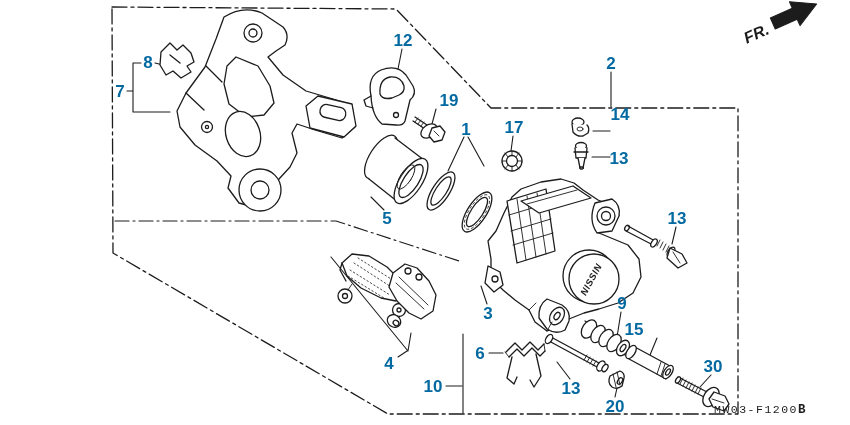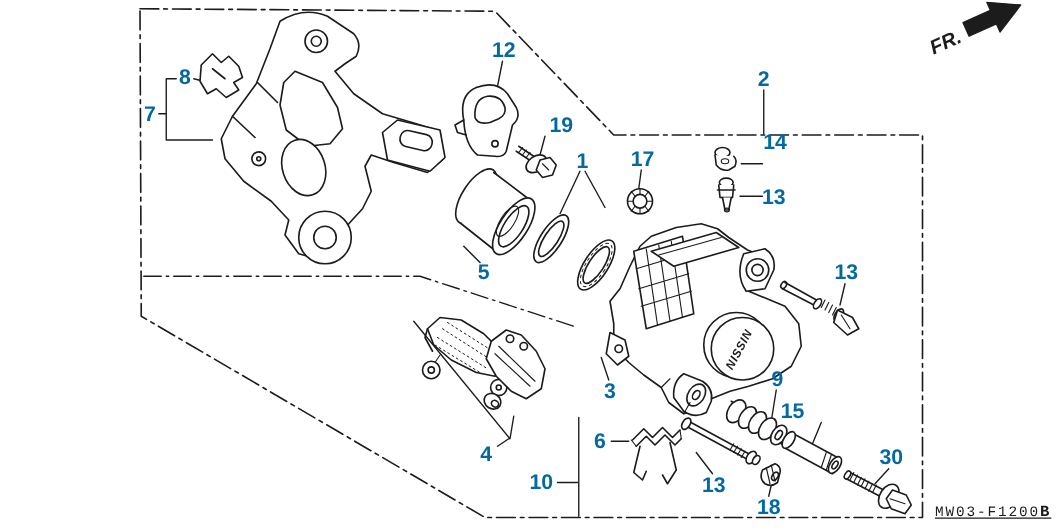--- a/index.html
+++ b/index.html
@@ -1,22 +1,22 @@
 <!DOCTYPE html>
 <html><head>
 <meta charset="utf-8">
 <style>
   html,body{margin:0;padding:0;background:#fff;}
   #canvas{position:relative;width:850px;height:425px;background:#fff;overflow:hidden;
           font-family:"Liberation Sans",sans-serif;}
   #art{position:absolute;left:0;top:0;}
   .co{position:absolute;transform:translate(-50%,-50%);font:bold 17px "Liberation Sans",sans-serif;
       color:#0369a1;letter-spacing:0;line-height:1;}
-  #partcode{position:absolute;left:748px;top:403px;color:#1c1c1c;
-            font:11.5px "Liberation Mono",monospace;letter-spacing:1.5px;white-space:nowrap;text-decoration:underline;}
+  #partcode{position:absolute;left:714px;top:403px;color:#1c1c1c;
+            font:11.5px "Liberation Mono",monospace;letter-spacing:1.5px;white-space:nowrap;}
   #partcode .sfx{font-weight:bold;font-size:12.5px;}
   svg text{font-family:"Liberation Sans",sans-serif;}
 </style>
 </head>
 <body>
 
 <div id="canvas">
 
 <svg id="art" width="850" height="425" viewBox="0 0 850 425">
   <g fill="none" stroke="#1c1c1c" stroke-width="1.3" stroke-linejoin="round" stroke-linecap="round">
@@ -241,19 +241,19 @@
 <div class="co" style="left:148px;top:62px">8</div>
 <div class="co" style="left:622px;top:303px">9</div>
 <div class="co" style="left:433px;top:386px">10</div>
 <div class="co" style="left:571px;top:388px">13</div>
 <div class="co" style="left:403px;top:40px">12</div>
 <div class="co" style="left:619px;top:158px">13</div>
 <div class="co" style="left:620px;top:114px">14</div>
 <div class="co" style="left:634px;top:329px">15</div>
 <div class="co" style="left:677px;top:218px">13</div>
 <div class="co" style="left:514px;top:127px">17</div>
-<div class="co" style="left:615px;top:406px">18</div>
+<div class="co" style="left:615px;top:406px">20</div>
 <div class="co" style="left:449px;top:100px">19</div>
 <div class="co" style="left:713px;top:366px">30</div>
 
 <div id="partcode"><span>MW03-F1200</span><span class="sfx">B</span></div>
 
 </div>
 
 </body></html>

